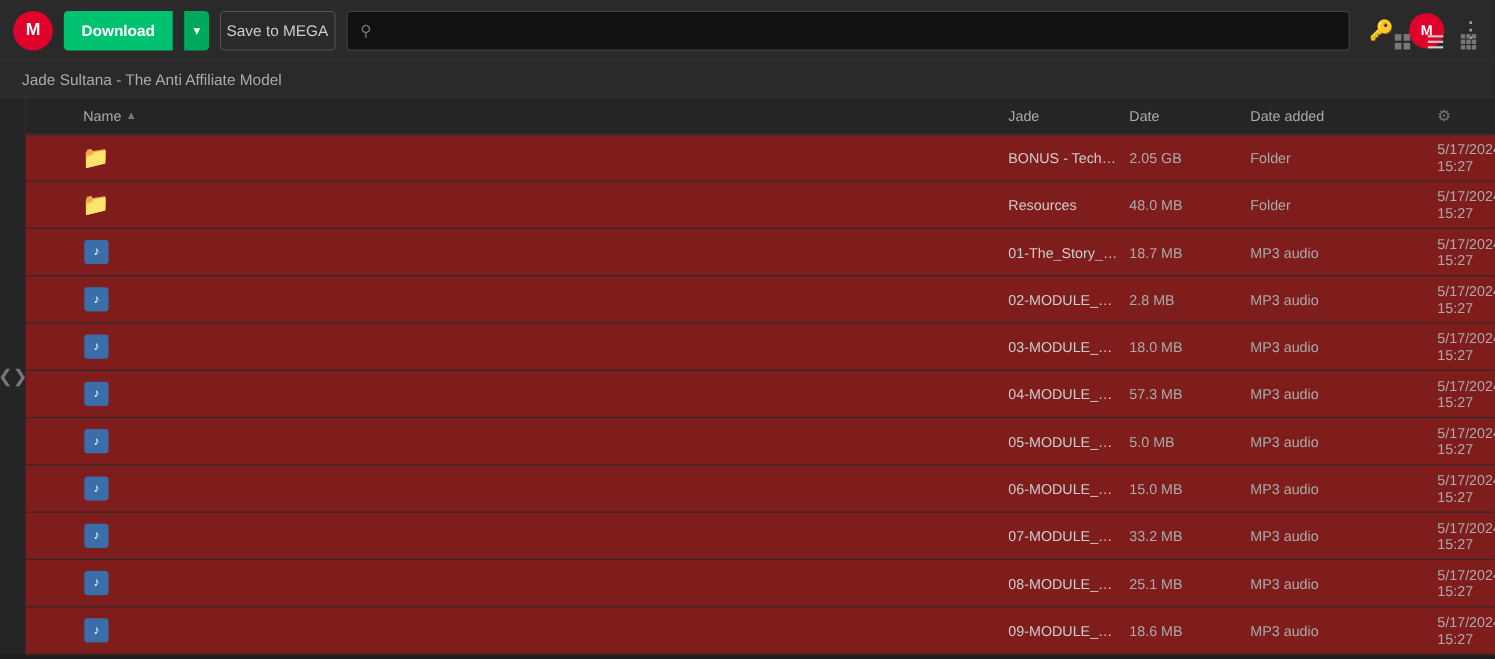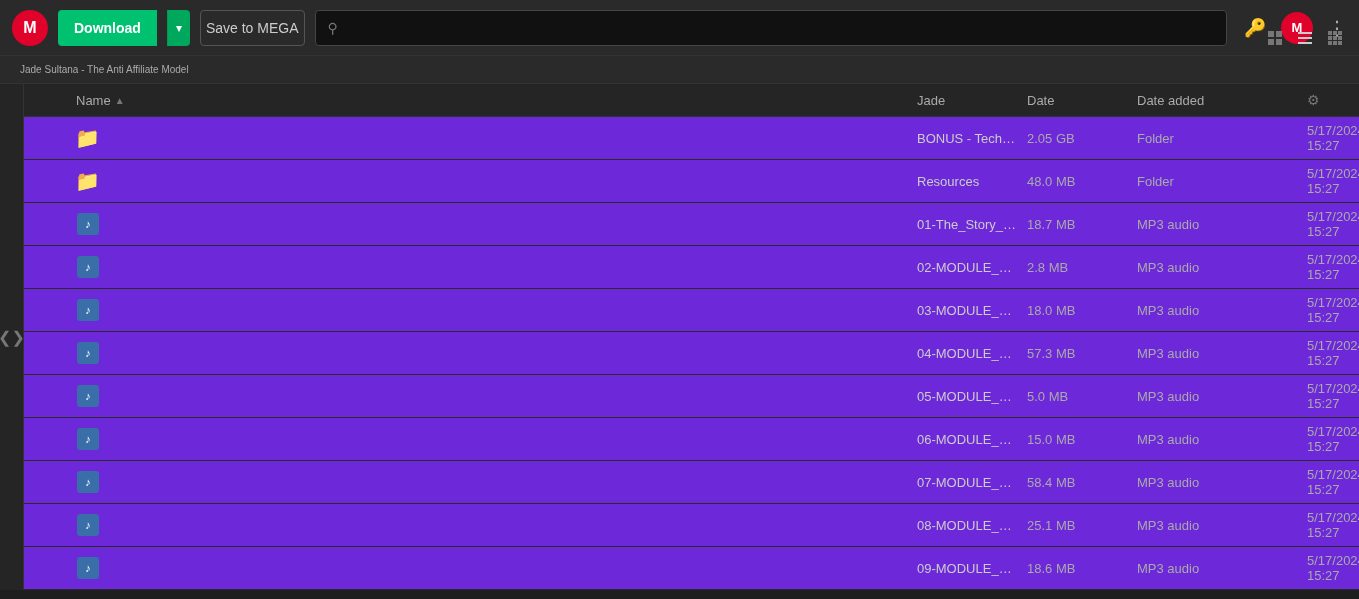--- a/index.html
+++ b/index.html
@@ -100,21 +100,21 @@
       display: flex; align-items: center; justify-content: center;
       color: white; font-weight: bold; font-size: 13px;
     }
     .more-icon { color: #aaa; font-size: 20px; cursor: pointer; }
 
     
     .breadcrumb-bar {
       background: #2a2a2a;
       padding: 8px 20px;
       color: #aaa;
-      font-size: 10px;
+      font-size: 14px;
       border-bottom: 1px solid #333;
     }
 
     
     .main-area {
       display: flex;
       height: calc(599px - 56px - 37px);
     }
 
     
@@ -126,21 +126,21 @@
       justify-content: center;
       cursor: pointer;
       border-right: 1px solid #333;
     }
     .chevron-icon { color: #777; font-size: 16px; }
 
     
     .file-list-area {
       flex: 1;
       overflow-y: auto;
-      background: #6d28d9;
+      background: #7f1d1d;
     }
     .file-list-area::-webkit-scrollbar { width: 8px; }
     .file-list-area::-webkit-scrollbar-track { background: #222; }
     .file-list-area::-webkit-scrollbar-thumb { background: #444; border-radius: 4px; }
 
     
     .table-header {
       display: grid;
       grid-template-columns: 40px 1fr 120px 120px 180px 40px;
       align-items: center;
@@ -357,21 +357,21 @@
     <div class="file-type">MP3 audio</div>
     <div class="file-date">5/17/2024, 15:27</div>
     <div></div>
   </div>
         <div class="table-row" style="grid-template-columns: 40px 1fr 110px 110px 170px 40px;">
     <div></div>
     <div class="file-icon">
             <div class="audio-icon-wrap">♪</div>
           </div>
     <div class="file-name">07-MODULE_1___LESSON_5_-_You_Don__x27_t_Need_To_Squash_Yourself_Into_A_Niche__You_...</div>
-    <div class="file-size">58.4 MB</div>
+    <div class="file-size">33.2 MB</div>
     <div class="file-type">MP3 audio</div>
     <div class="file-date">5/17/2024, 15:27</div>
     <div></div>
   </div>
         <div class="table-row" style="grid-template-columns: 40px 1fr 110px 110px 170px 40px;">
     <div></div>
     <div class="file-icon">
             <div class="audio-icon-wrap">♪</div>
           </div>
     <div class="file-name">08-MODULE_1___LESSON_6_-_How_To_Pivot_Your_Brand_If_You__x27_ve_Started__It__x27_s_...</div>

